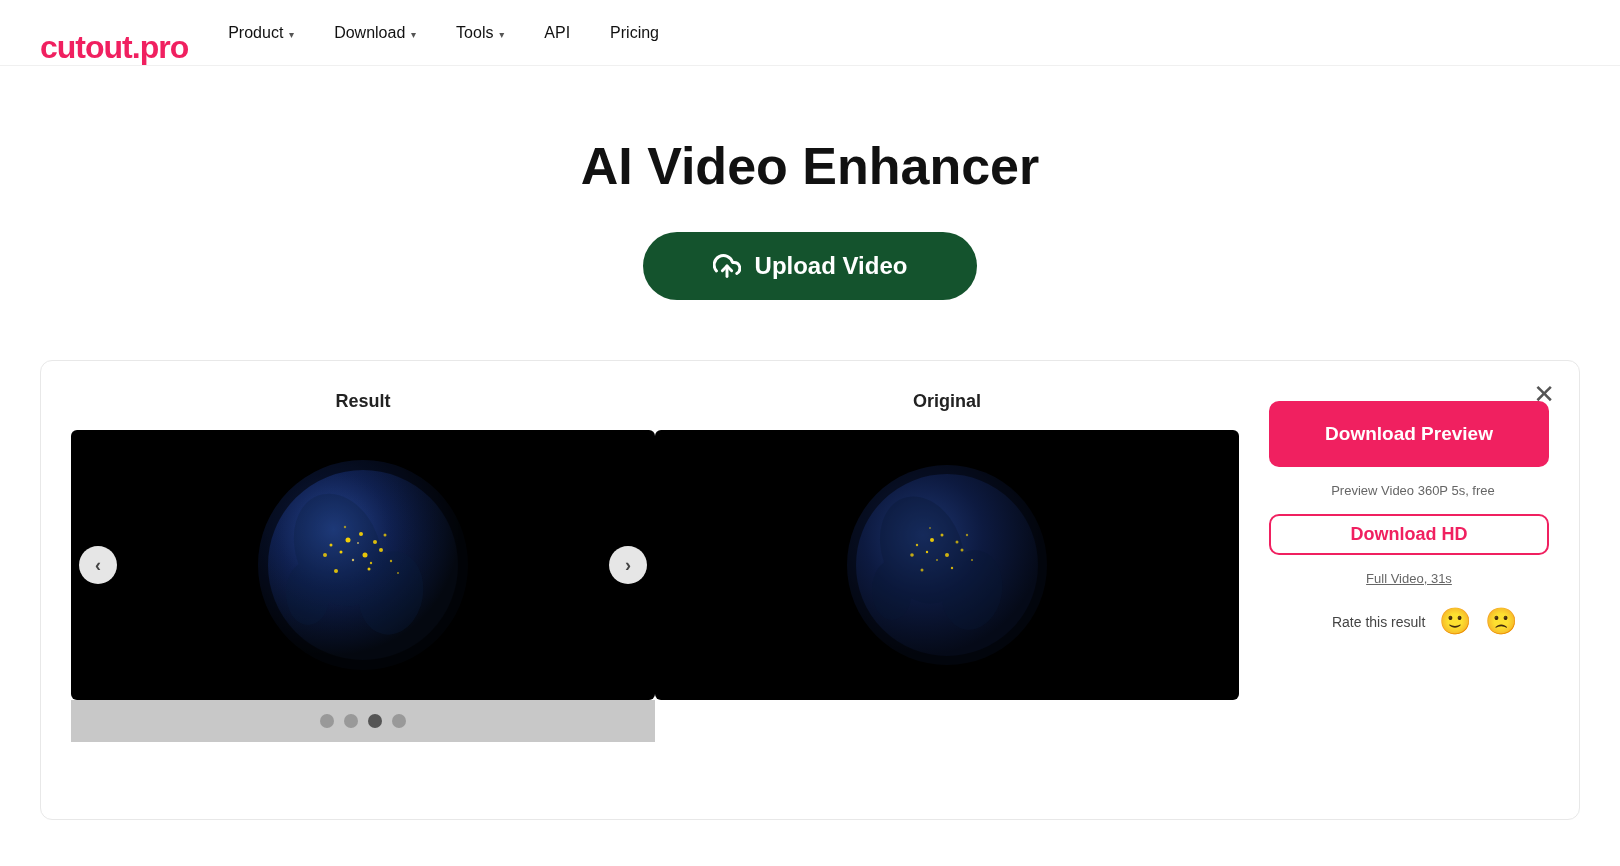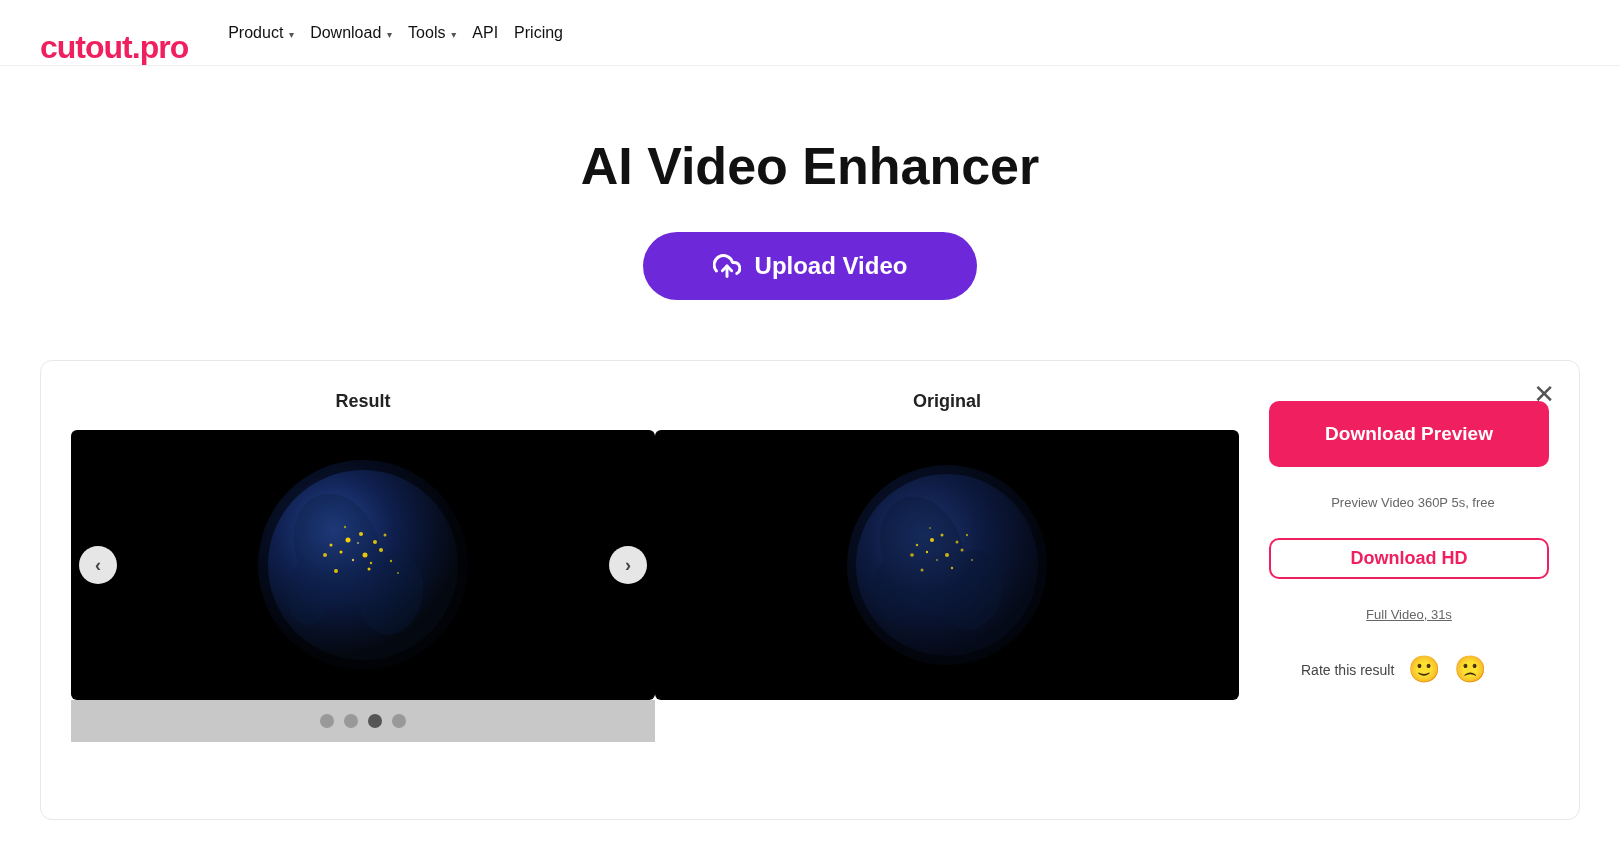--- a/index.html
+++ b/index.html
@@ -19,21 +19,21 @@
       font-weight: 700;
       letter-spacing: -1px;
       color: #111;
       text-decoration: none;
       margin-top: 30px;
     }
     .nav-logo span { color: #f02060; }
     .nav-links {
       display: flex;
       align-items: center;
-      gap: 16px;
+      gap: 40px;
       list-style: none;
     }
     .nav-links li a {
       text-decoration: none;
       color: #111;
       font-size: 16px;
       font-weight: 500;
     }
     .nav-links li a .chevron {
       font-size: 10px;
@@ -49,21 +49,21 @@
     .hero h1 {
       font-size: 52px;
       font-weight: 800;
       color: #111;
       margin-bottom: 36px;
     }
     .upload-btn {
       display: inline-flex;
       align-items: center;
       gap: 14px;
-      background: #6d28d9;
+      background: #14532d;
       color: #fff;
       font-size: 24px;
       font-weight: 700;
       padding: 20px 70px;
       border-radius: 50px;
       border: none;
       cursor: pointer;
       text-decoration: none;
     }
 
@@ -80,22 +80,23 @@
     .comparison-columns {
       display: flex;
       gap: 0;
       align-items: flex-start;
     }
     .col-sidebar {
       width: 310px;
       padding-left: 30px;
       display: flex;
       flex-direction: column;
+      align-items: center;
       padding-top: 10px;
-      gap: 28px;
+      gap: 16px;
     }
     .col-label {
       font-size: 18px;
       font-weight: 600;
       color: #222;
       margin-bottom: 18px;
       text-align: center;
     }
     .video-box {
       width: 100%;

